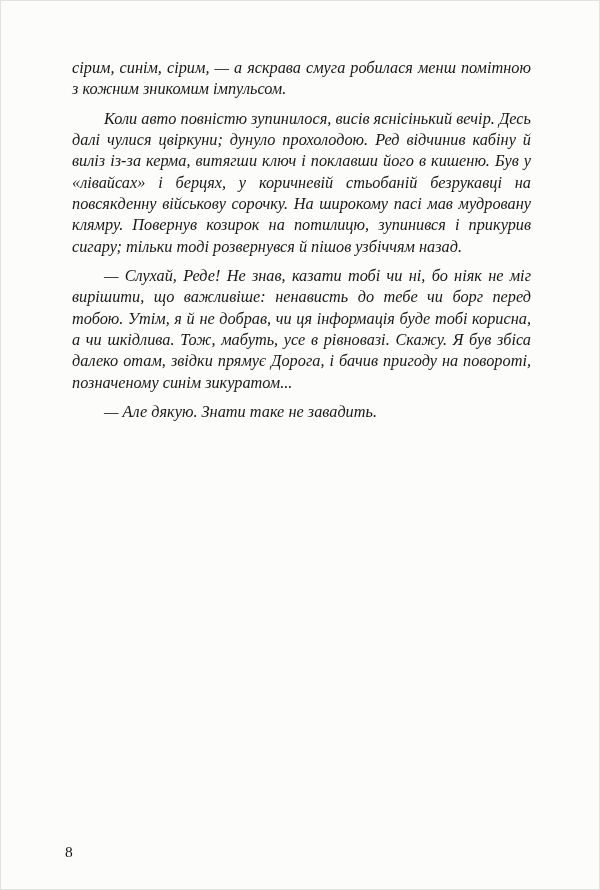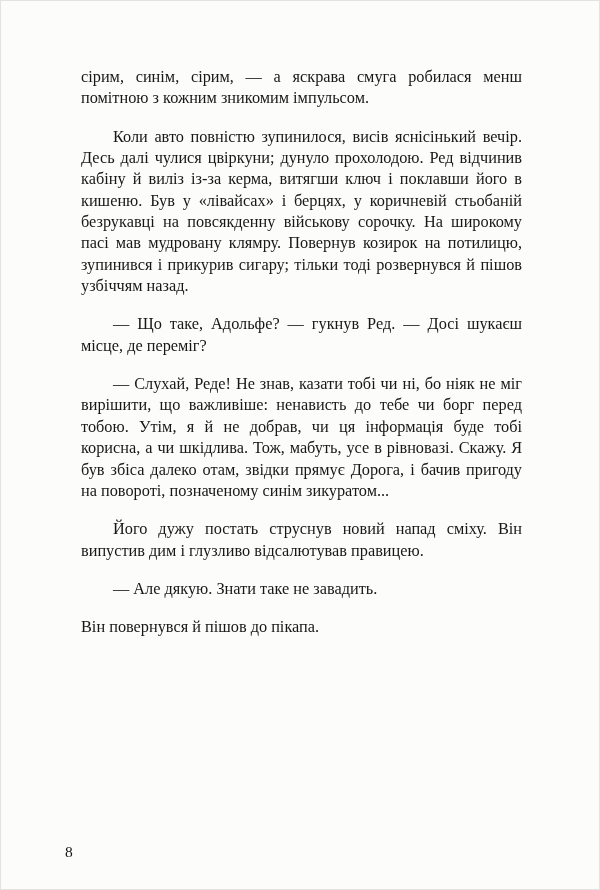--- a/index.html
+++ b/index.html
@@ -23,43 +23,41 @@
     left: 63px;
     top: 48px;
     width: 475px;
     font-size: 16.3px;
     line-height: 21.35px;
     text-align: justify;
     -webkit-hyphens: auto;
     hyphens: auto;
   }
   .para {
-    margin: 17px;
+    margin: 8px;
     padding: 0;
     text-indent: 0;
+    font-style: italic;
   }
   .para.indent {
     text-indent: 32px;
   }
   .page-number {
     position: absolute;
     left: 64px;
     top: 841px;
     font-size: 15.5px;
     line-height: 20px;
     color: #171717;
   }
 </style>
 </head>
 <body>
 
 <div class="page">
   <div class="text-block" id="paragraphs" lang="uk">
       <p class="para">сірим, синім, сірим, — а яскрава смуга робилася менш помітною з кожним зникомим імпульсом.</p>
       <p class="para indent">Коли авто повністю зупинилося, висів яснісінький вечір. Десь далі чулися цвіркуни; дунуло прохолодою. Ред відчинив кабіну й виліз із-за керма, витягши ключ і поклавши його в кишеню. Був у «лівайсах» і берцях, у коричневій стьобаній безрукавці на повсякденну військову сорочку. На широкому пасі мав мудровану клямру. Повернув козирок на потилицю, зупинився і прикурив сигару; тільки тоді розвернувся й пішов узбіччям назад.</p>
-      <p class="para indent">— Що таке, Адольфе? — гукнув Ред. — Досі шукаєш місце, де переміг?</p>
       <p class="para indent">— Слухай, Реде! Не знав, казати тобі чи ні, бо ніяк не міг вирішити, що важливіше: ненависть до тебе чи борг перед тобою. Утім, я й не добрав, чи ця інформація буде тобі корисна, а чи шкідлива. Тож, мабуть, усе в рівновазі. Скажу. Я був збіса далеко отам, звідки прямує Дорога, і бачив пригоду на повороті, позначеному синім зикуратом...</p>
-      <p class="para indent">Його дужу постать струснув новий напад сміху. Він випустив дим і глузливо відсалютував правицею.</p>
       <p class="para indent">— Але дякую. Знати таке не завадить.</p>
-      <p class="para">Він повернувся й пішов до пікапа.</p>
     </div>
   <div class="page-number">8</div>
 </div>
 
 </body></html>

